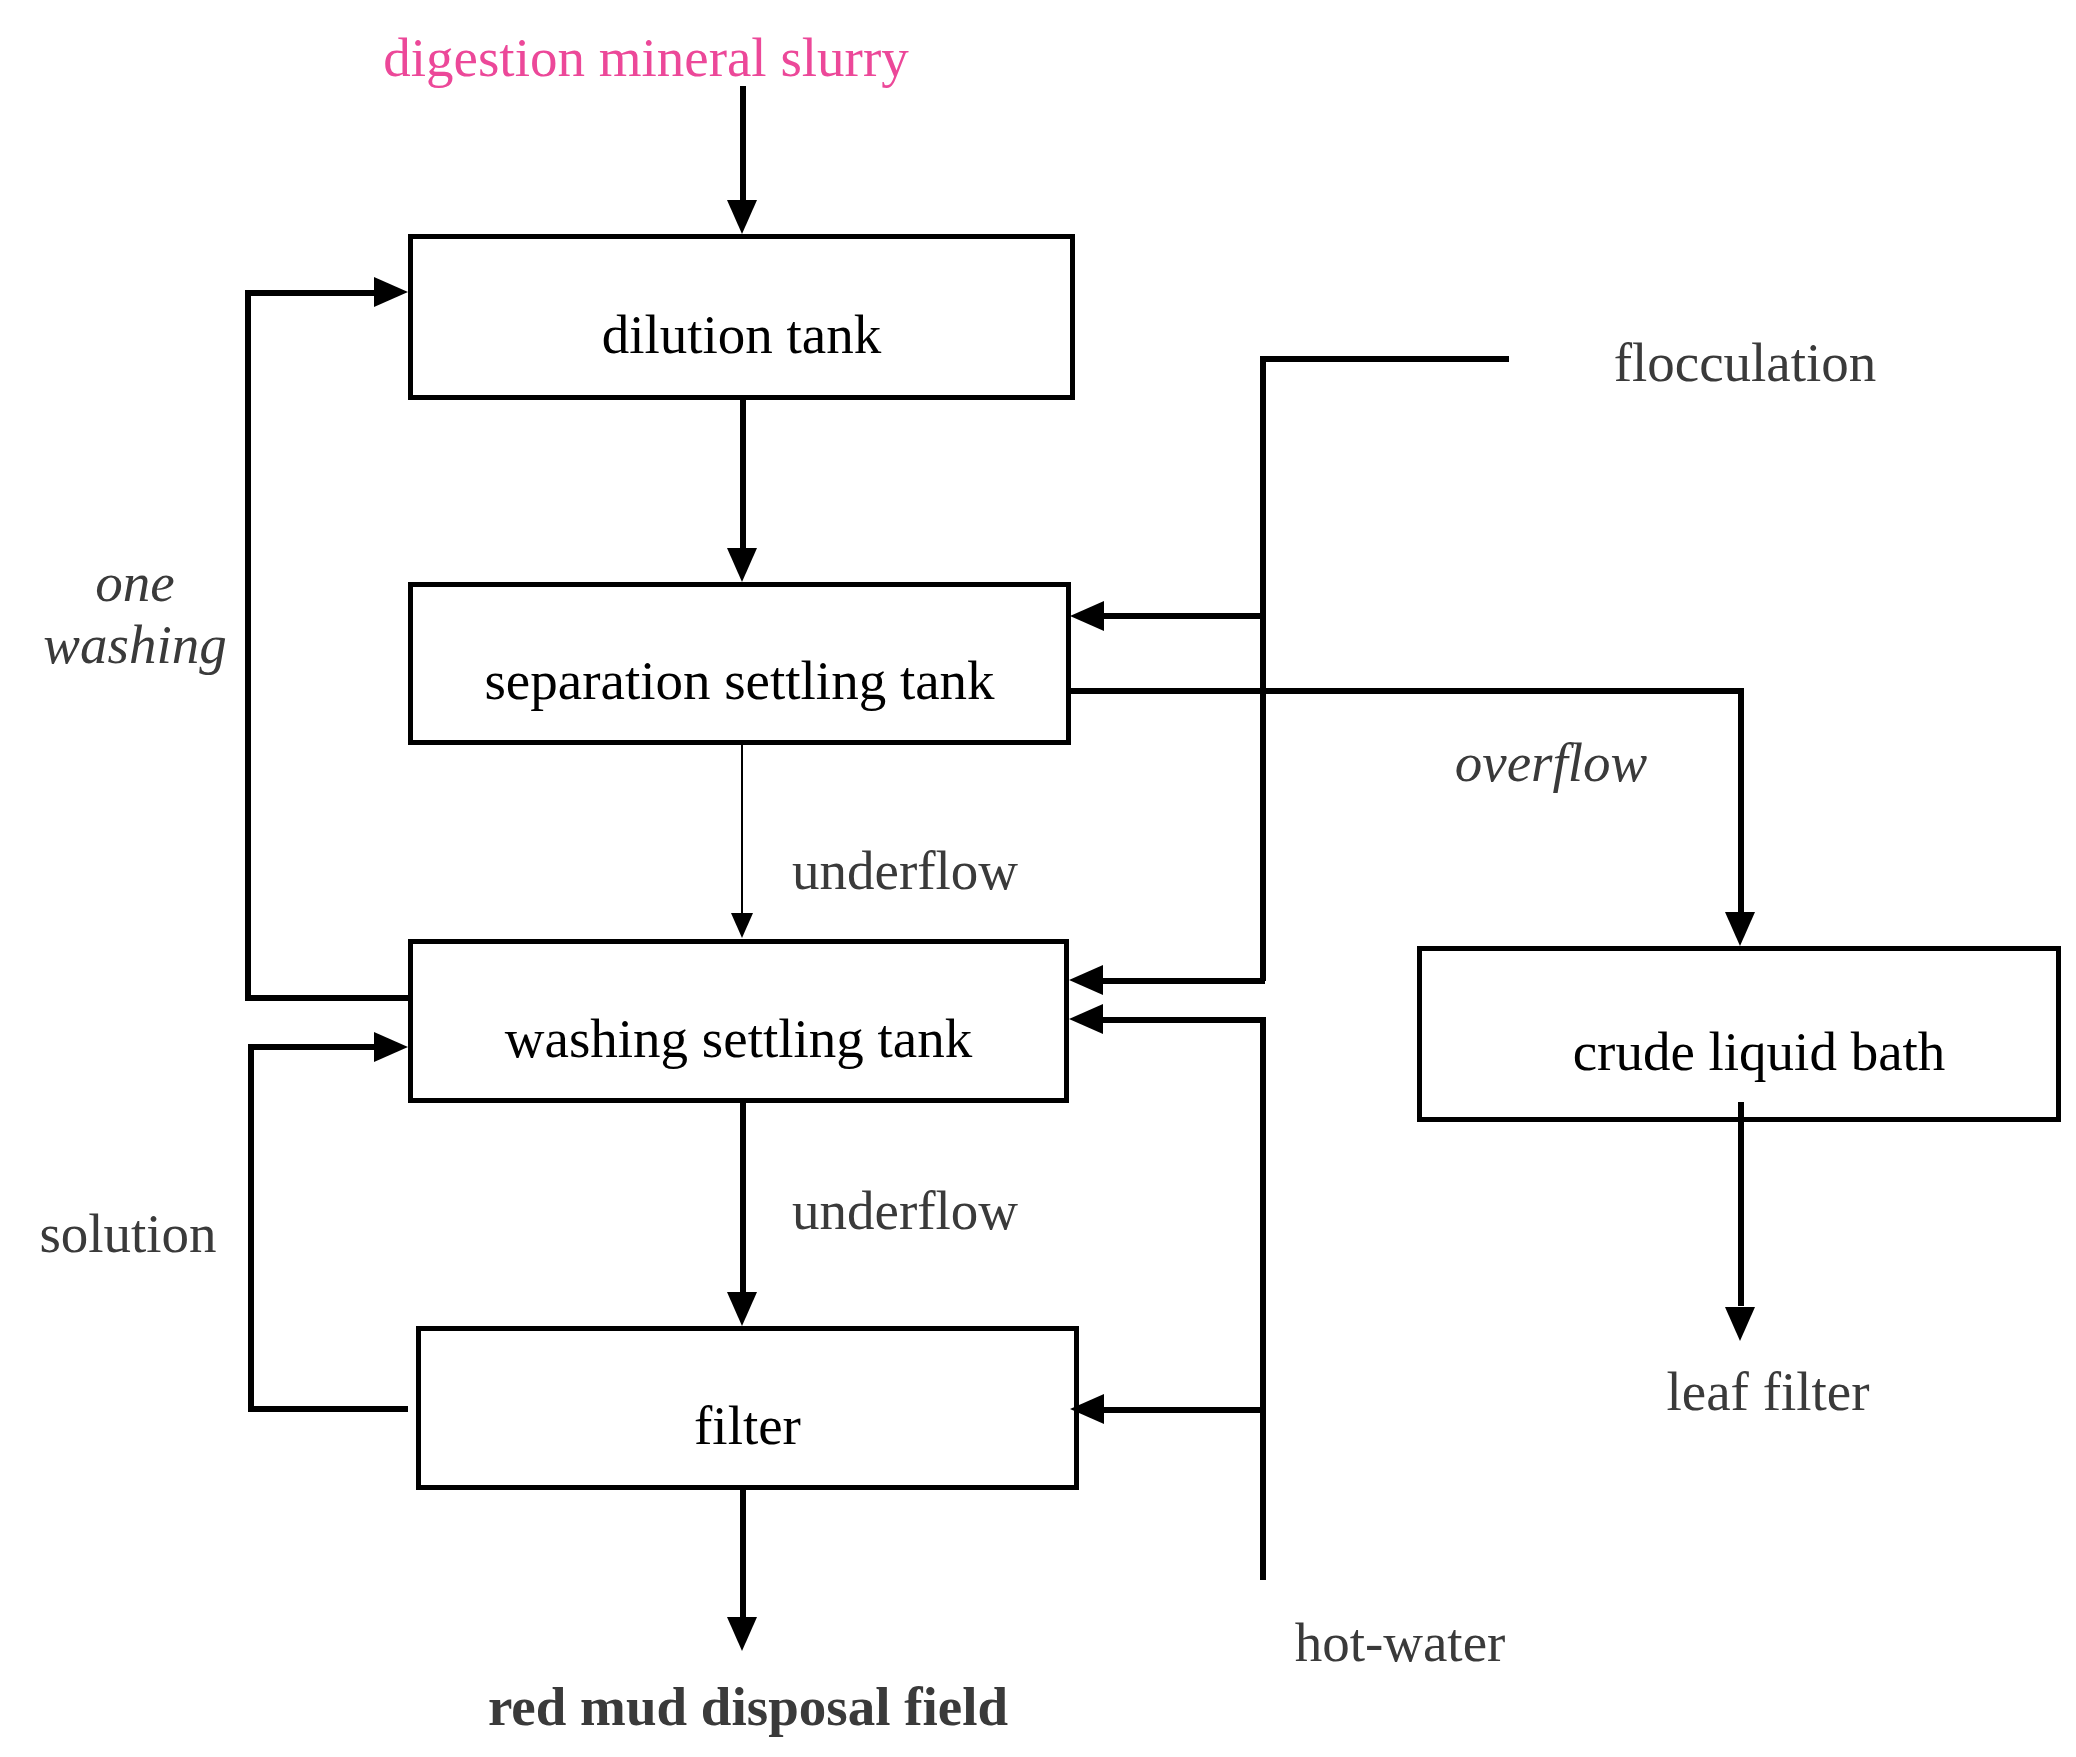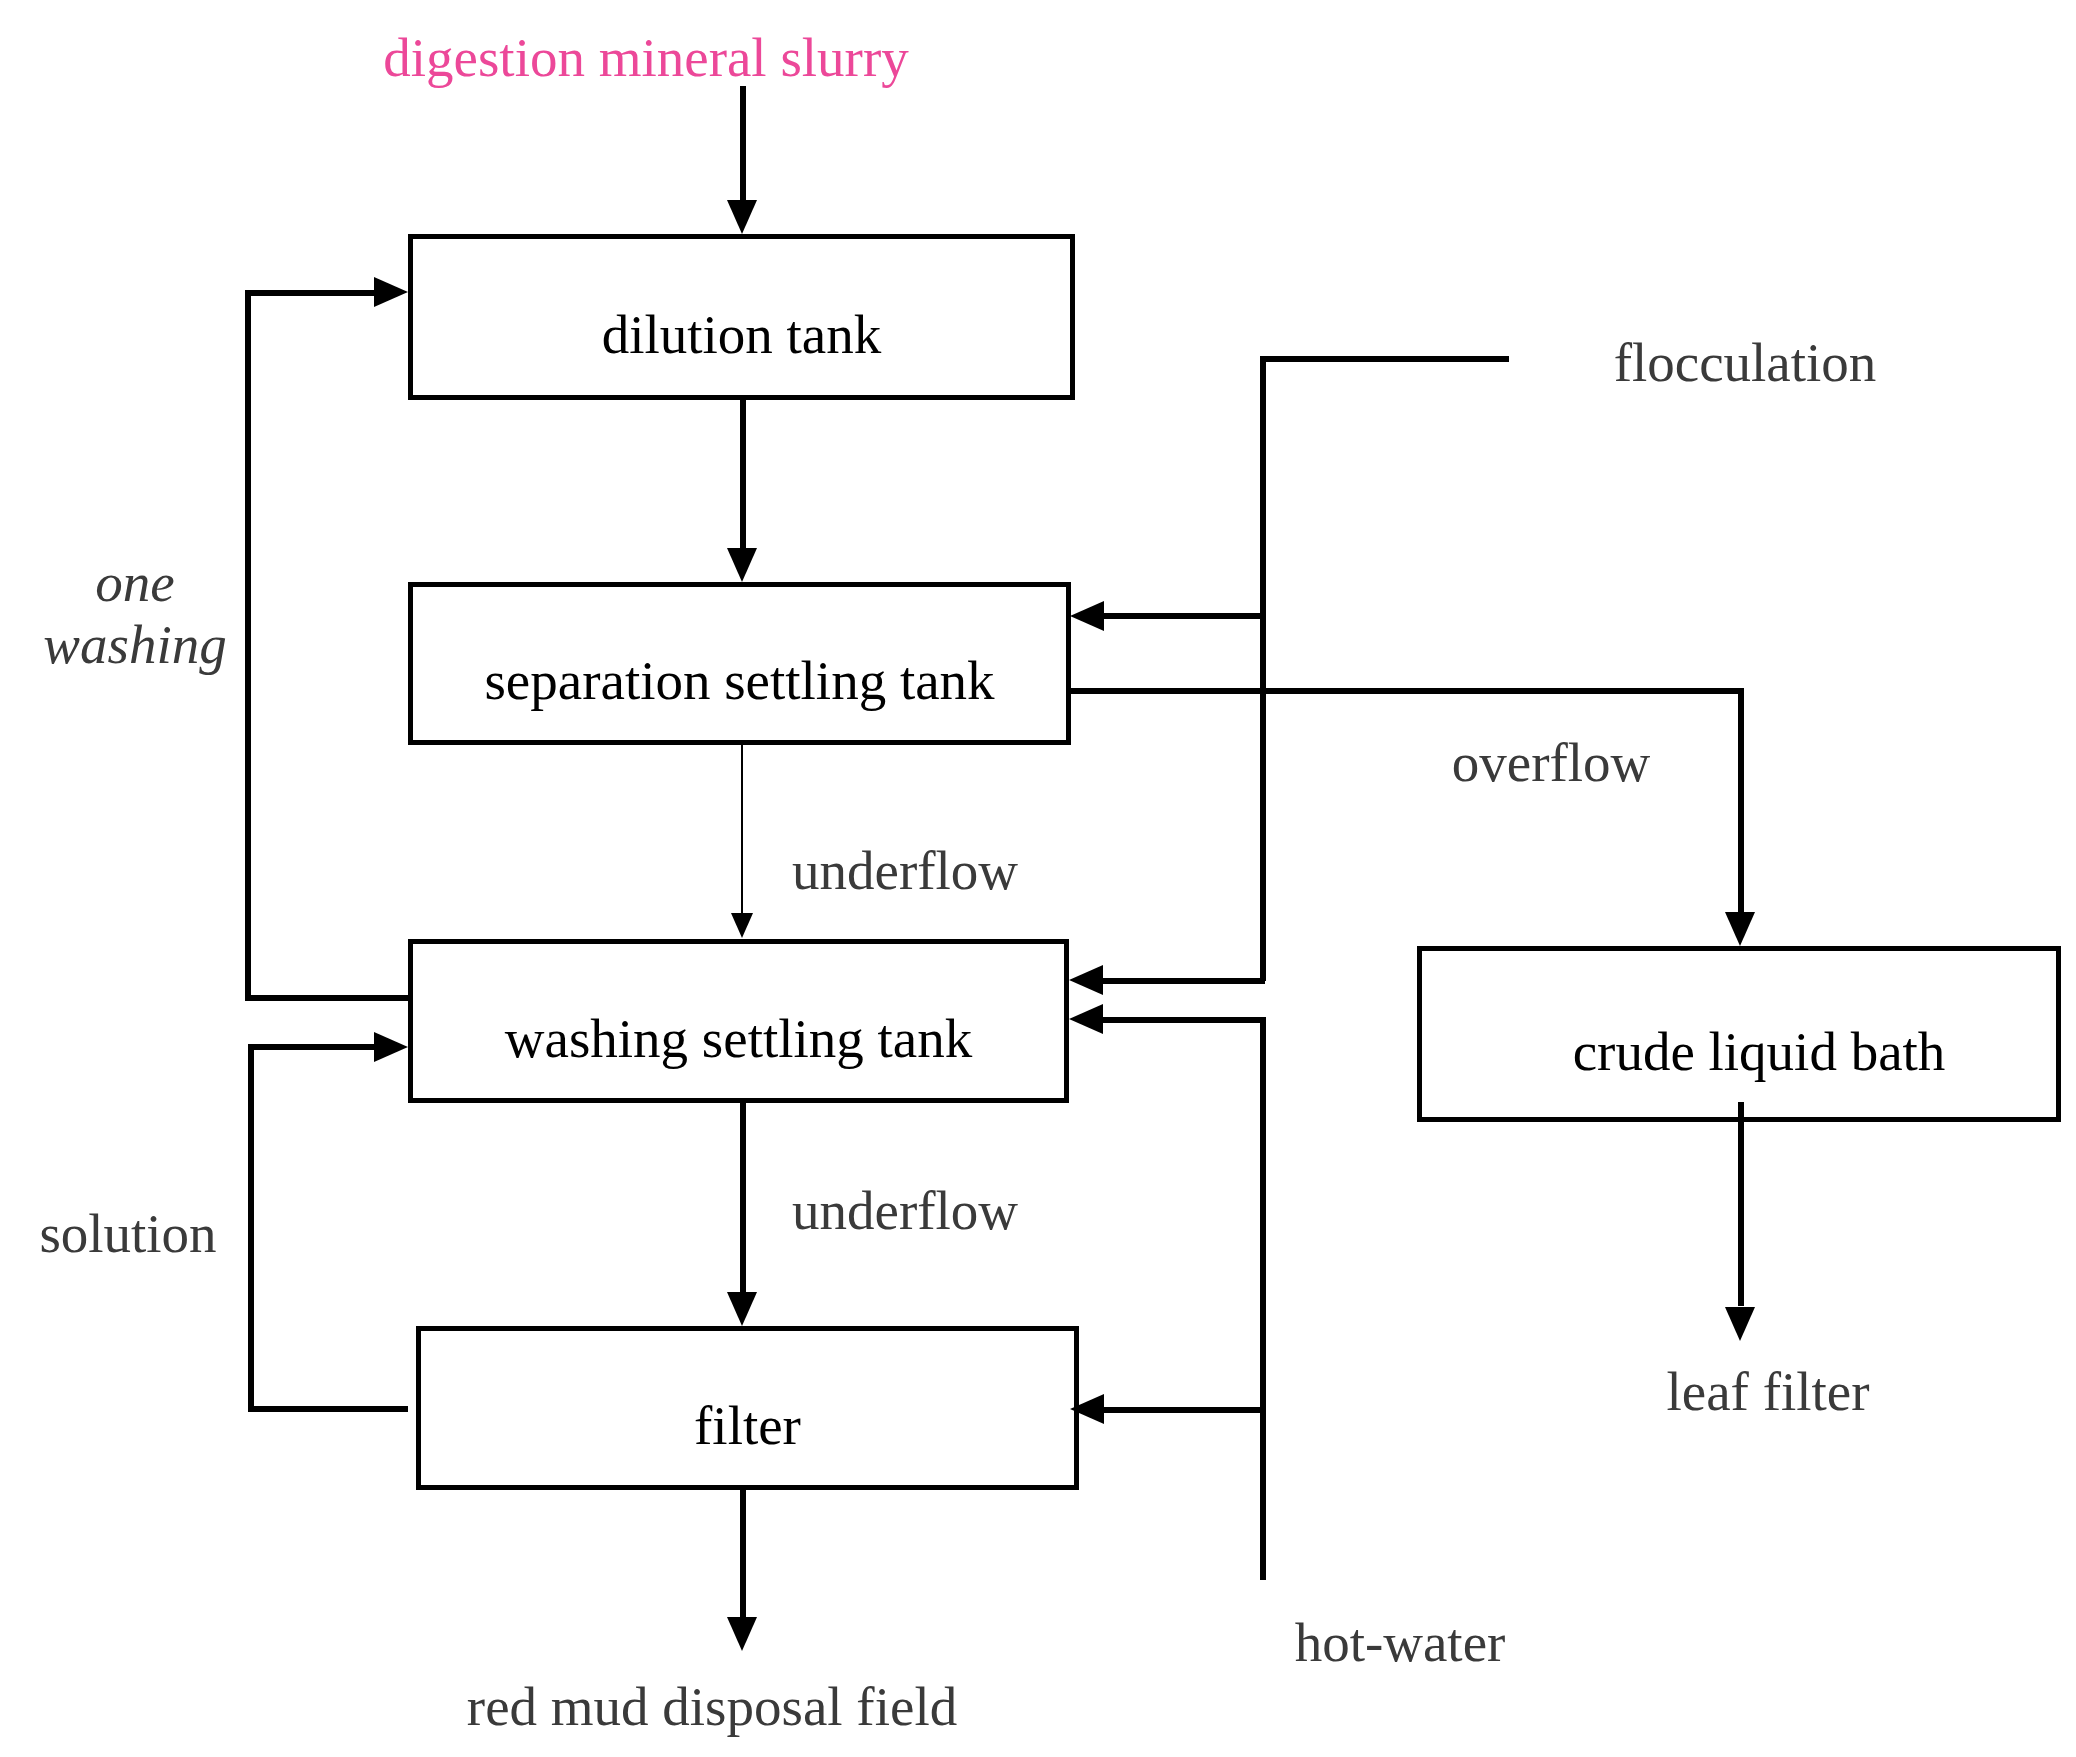--- a/index.html
+++ b/index.html
@@ -85,33 +85,33 @@
   <div class="ln" style="left:1104px;top:1407px;width:162px;height:5.8px;"></div>
   <div class="tri tri-left" style="left:1070px;top:1394px;"></div>
 
   <div class="ln" style="left:1738px;top:1102px;width:5.8px;height:204px;"></div>
   <div class="tri tri-down" style="left:1725px;top:1307px;"></div>
 
   <div class="lbl lbl-black" style="left:646px;top:58px;">digestion mineral slurry</div>
 
   <div class="lbl" style="left:1745px;top:363px;">flocculation</div>
 
-  <div class="lbl" style="left:1551px;top:763px;">overflow</div>
+  <div class="lbl" style="left:1551px;top:763px;font-style:italic;">overflow</div>
 
   <div class="lbl" style="left:905px;top:871px;">underflow</div>
 
   <div class="lbl" style="left:905px;top:1211px;">underflow</div>
 
   <div class="lbl" style="left:135px;top:614px;font-style:italic;">
     <div>one</div>
     <div>washing</div>
   </div>
 
   <div class="lbl" style="left:128px;top:1234px;">solution</div>
 
   <div class="lbl" style="left:1400px;top:1643px;">hot-water</div>
 
   <div class="lbl" style="left:1768px;top:1392px;">leaf filter</div>
 
-  <div class="lbl" style="left:712px;top:1707px;">red mud disposal field</div>
+  <div class="lbl" style="left:748px;top:1707px;font-weight:bold;">red mud disposal field</div>
 
 </div>
 
 
 </body></html>

